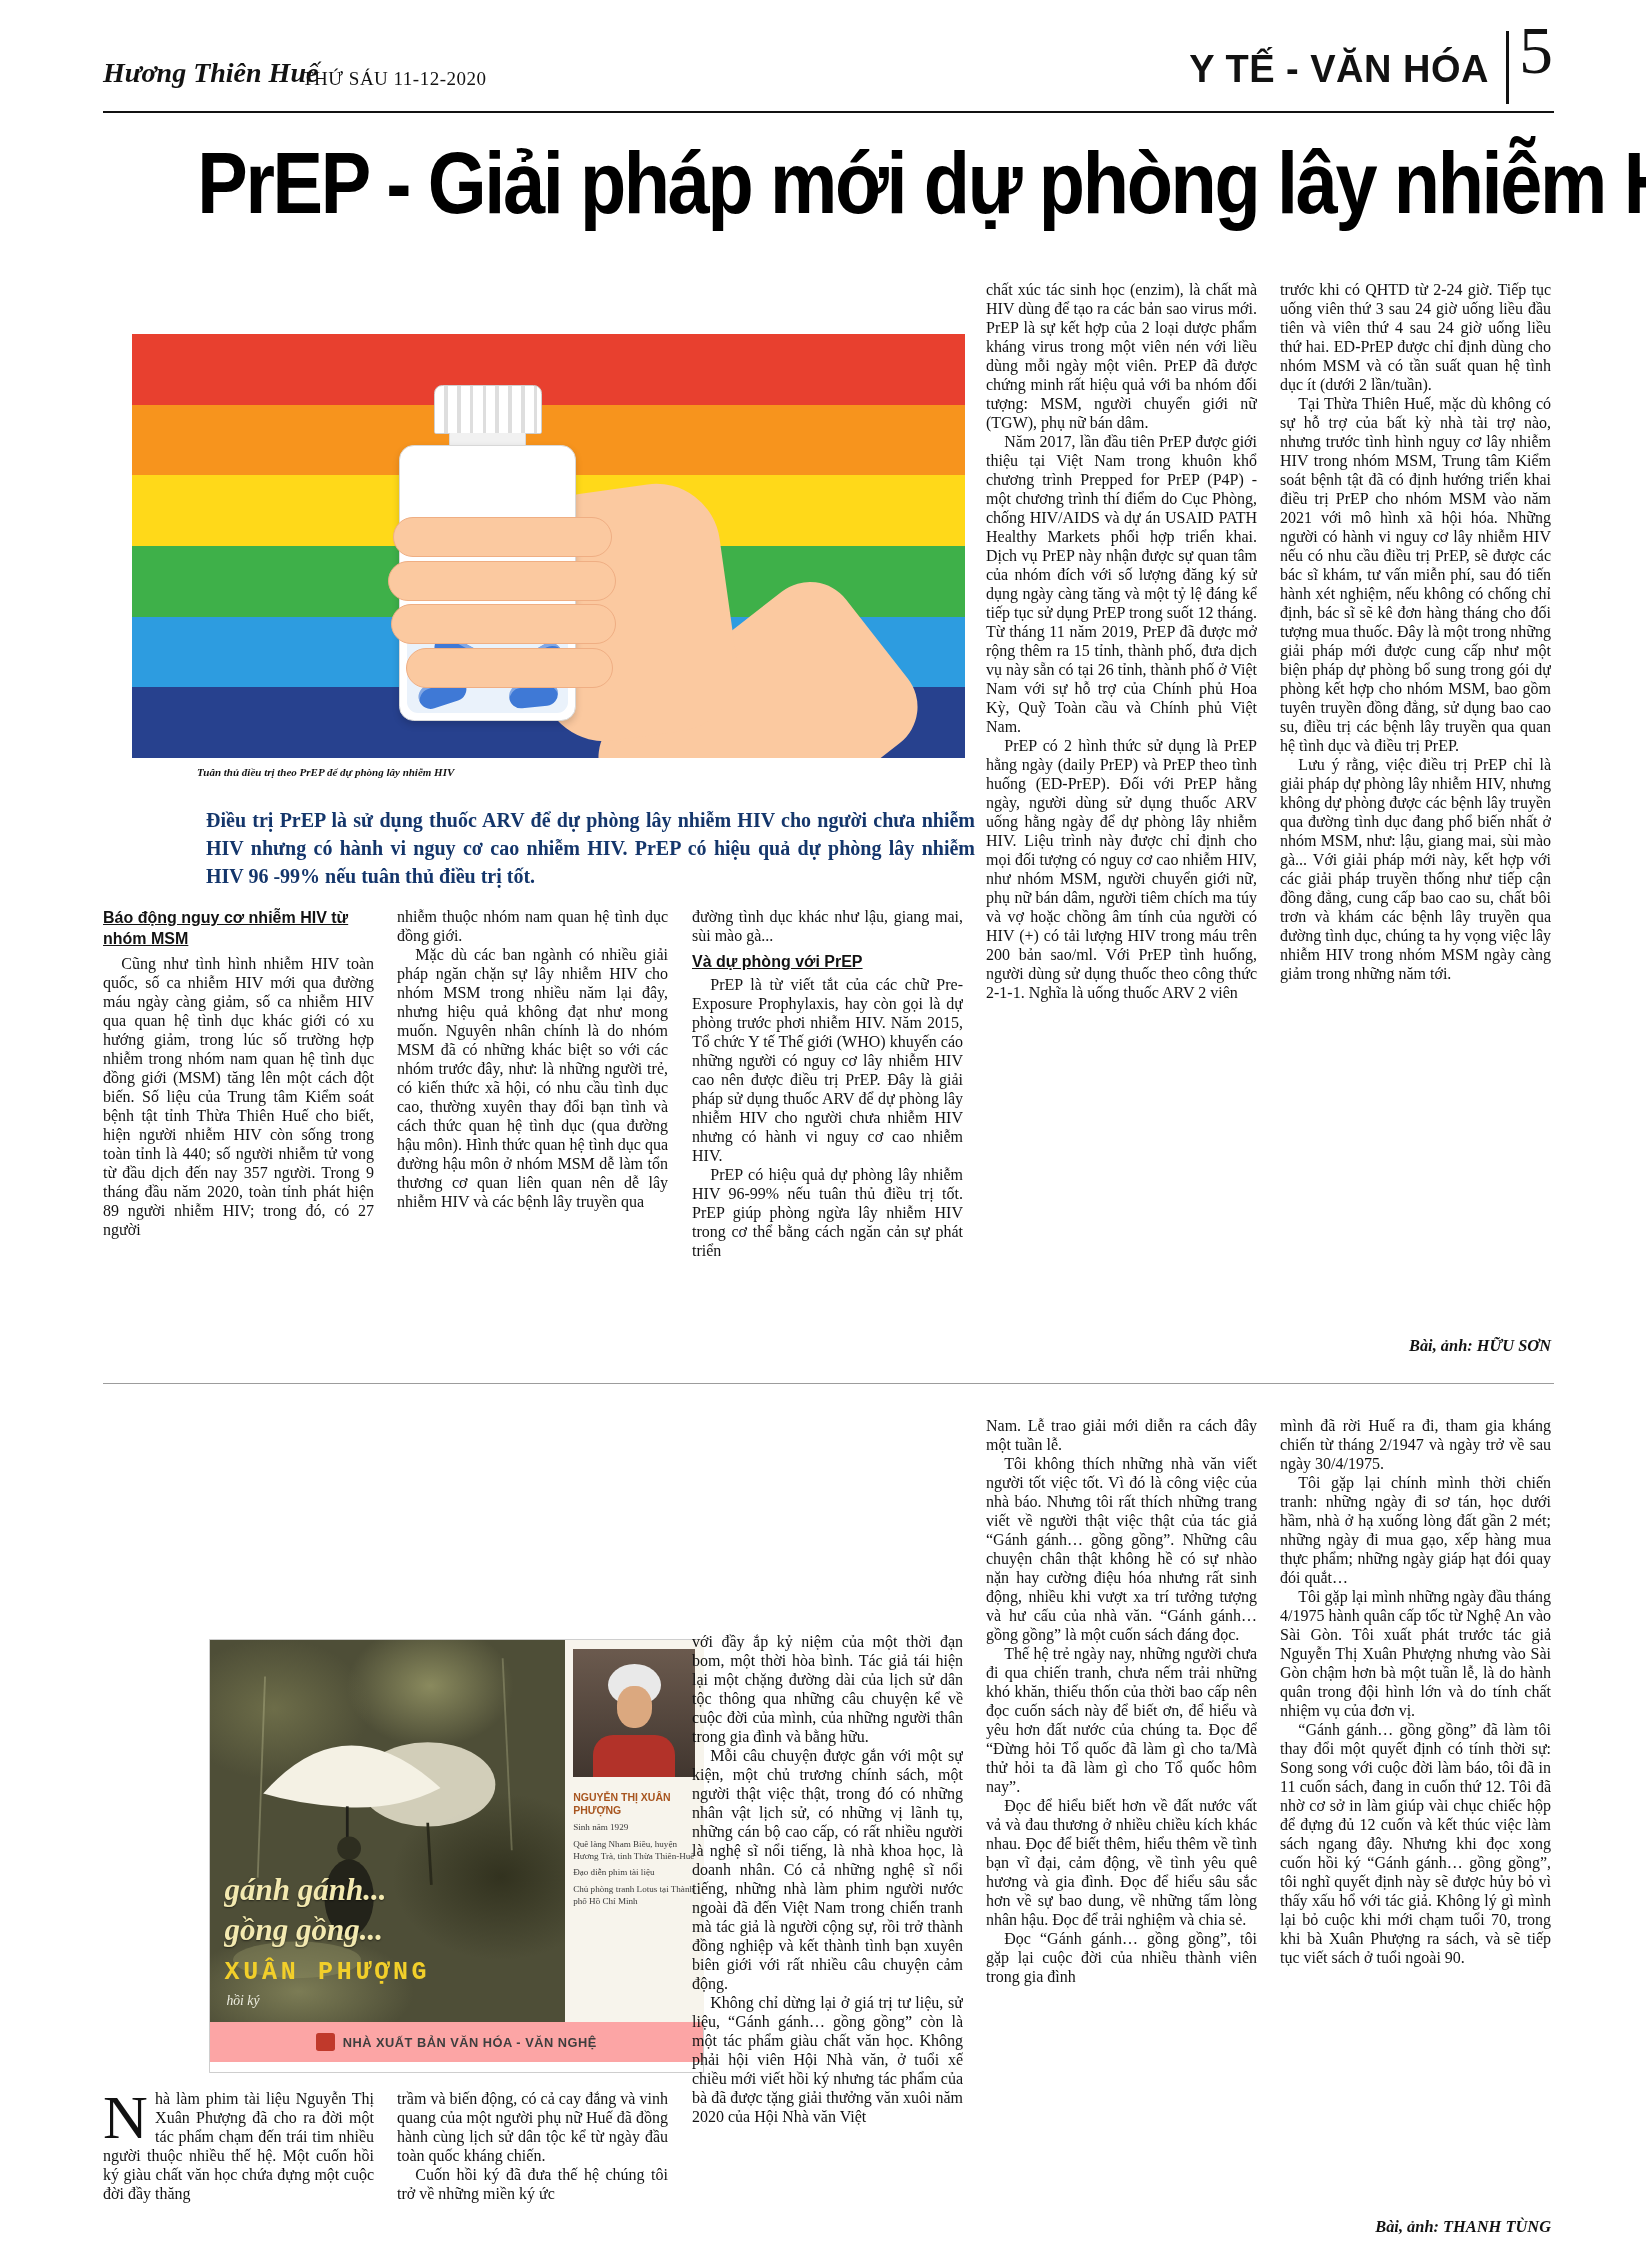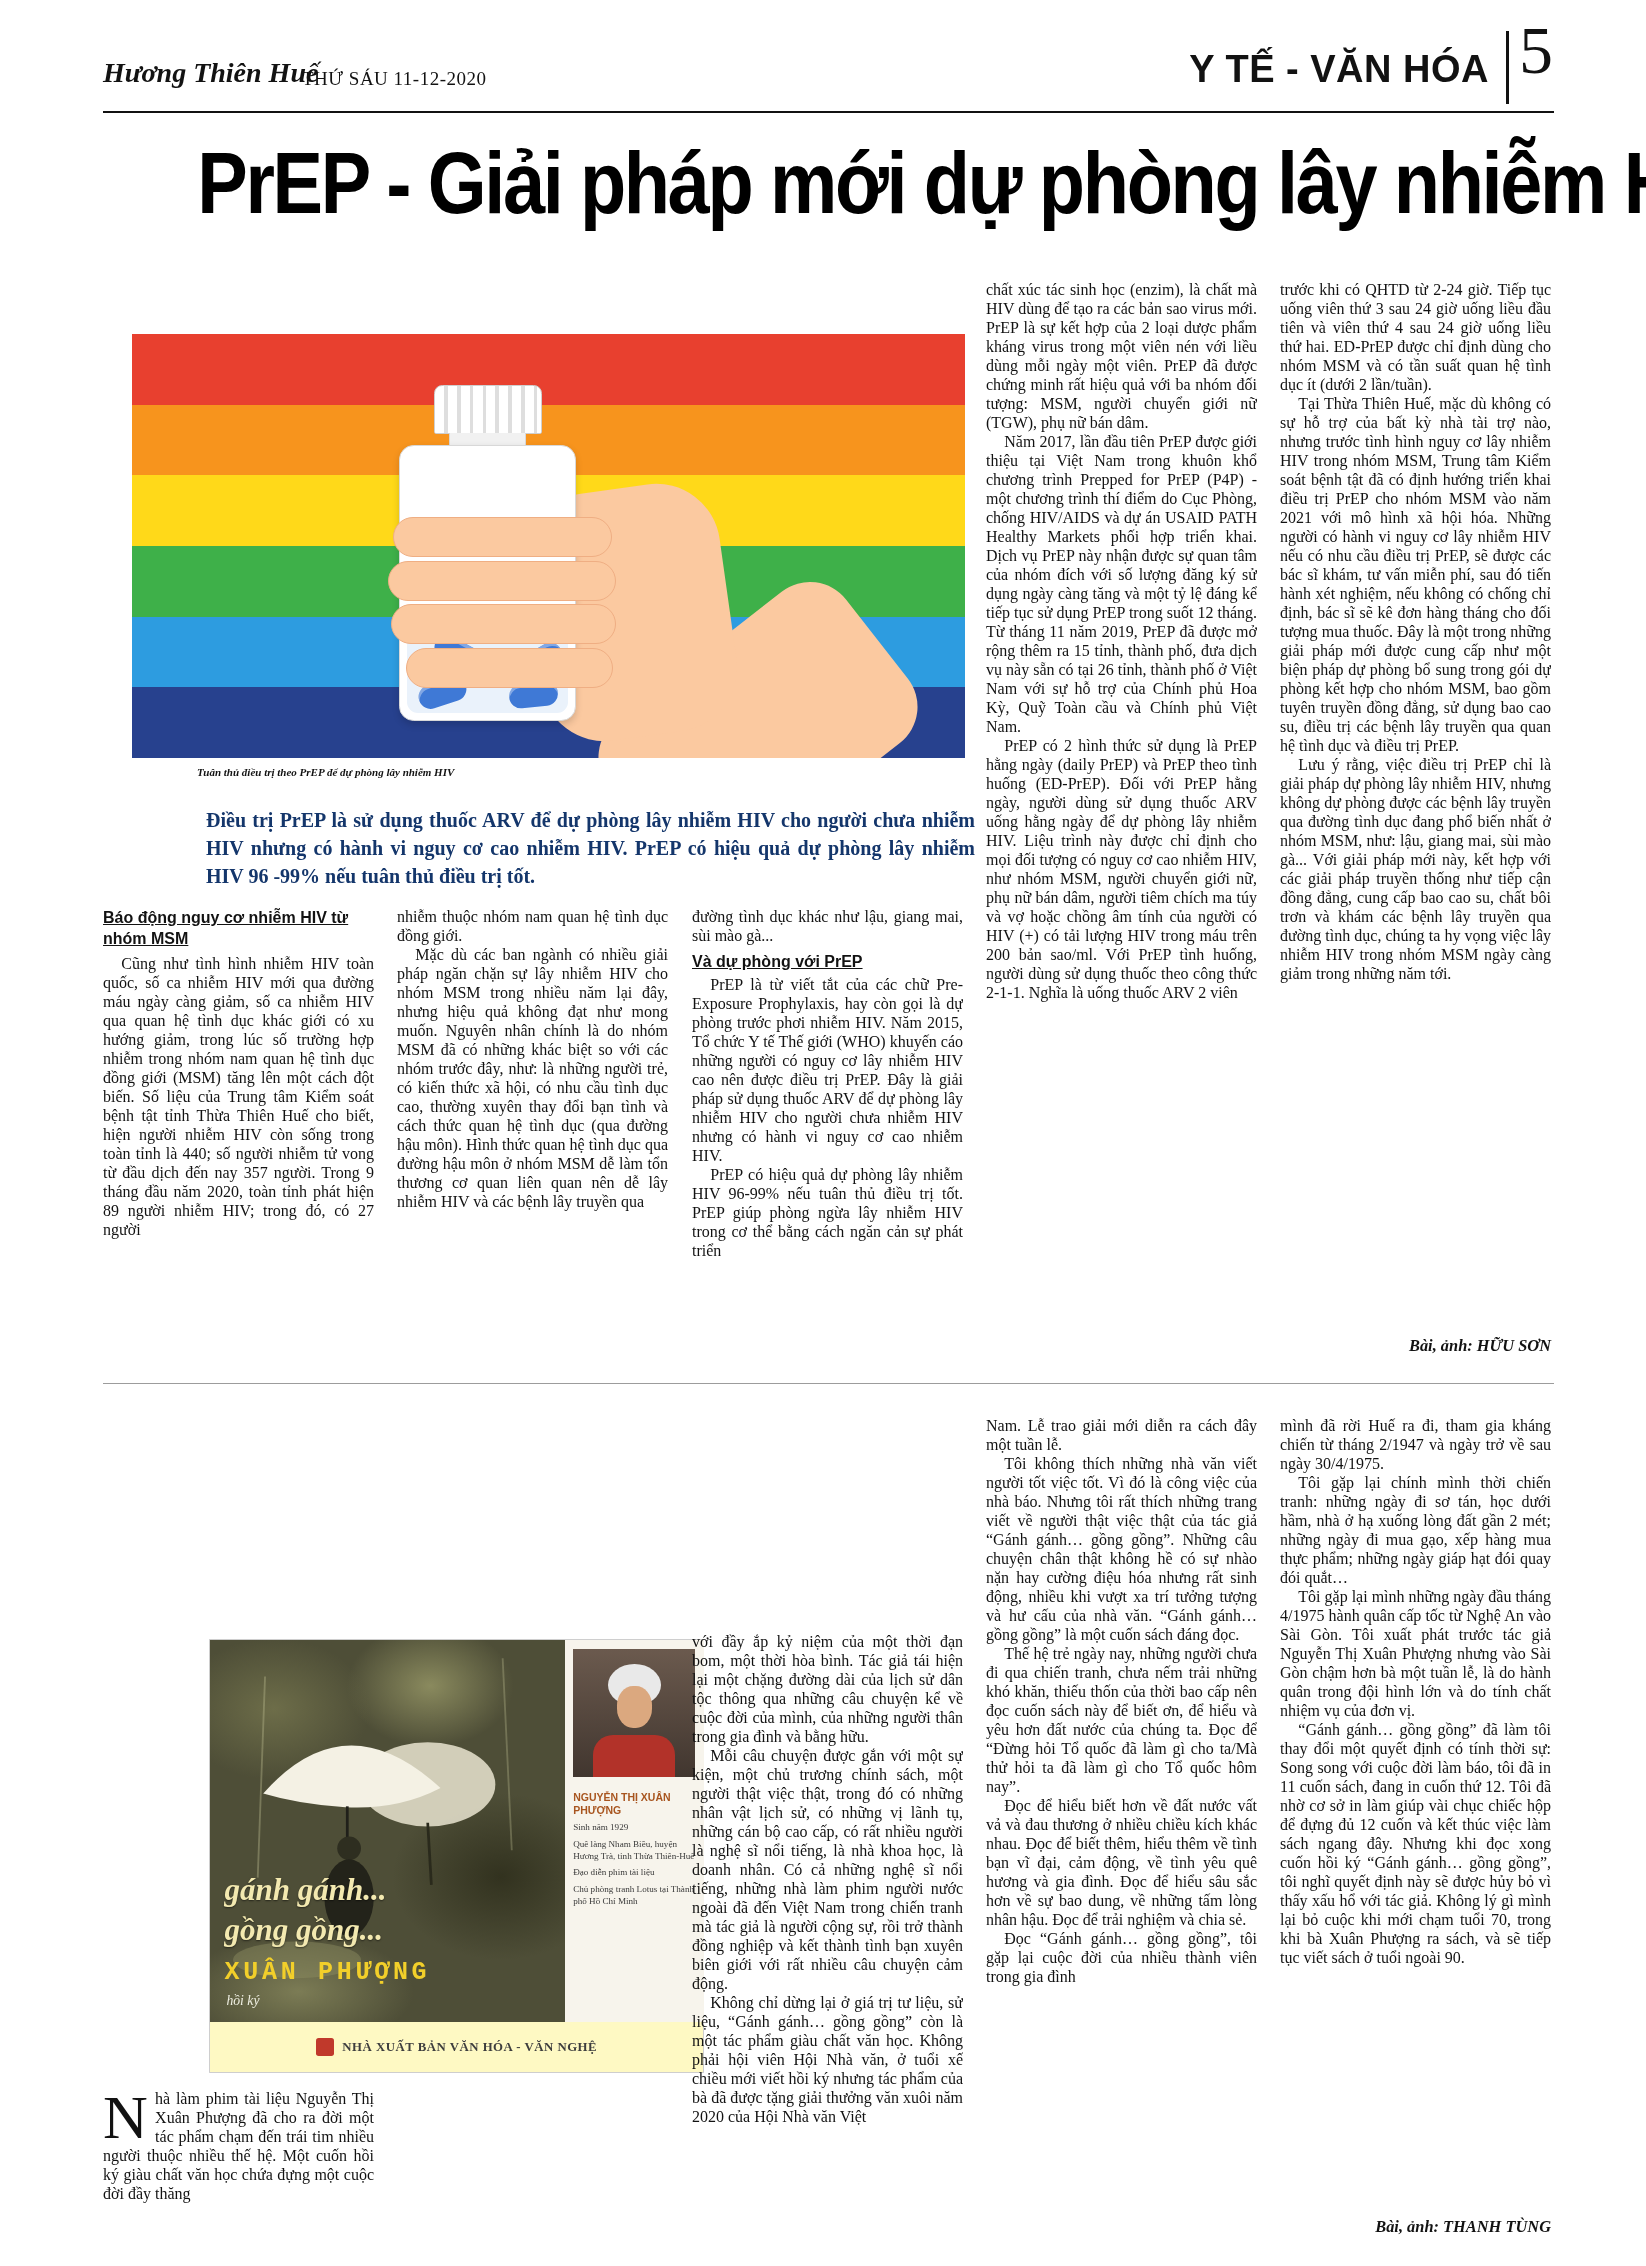--- a/index.html
+++ b/index.html
@@ -80,22 +80,22 @@
   .cover-title { position:absolute; left:14.6px; top:230px; font-style:italic; font-weight:bold; font-size:31px; line-height:40px; color:#f3e9b0; text-shadow:0 0.9px 1.8px rgba(0,0,0,.5); }
   .cover-author { position:absolute; left:14.6px; top:318px; font-family:Liberation Mono, monospace; font-weight:bold; font-size:25px; letter-spacing:3.7px; color:#f2cf2a; }
   .cover-genre { position:absolute; left:16.4px; top:353px; font-style:italic; font-size:13.7px; color:#efefe2; }
   .side-panel { position:absolute; left:355px; top:0; width:139px; height:382px; background:#f7f4ec; padding:9.1px 8.2px; }
   .author-photo { position:relative; width:122px; height:128px; background:linear-gradient(#6b5a4e,#41362f); overflow:hidden; }
   .author-photo .hair { position:absolute; top:14.6px; left:35px; width:53px; height:42px; background:#e9e9e9; border-radius:50%; }
   .author-photo .face { position:absolute; top:37px; left:44px; width:35px; height:42px; background:#dba87f; border-radius:46%; }
   .author-photo .shirt { position:absolute; bottom:0; left:20px; width:82px; height:42px; background:#b23229; border-radius:20px 20px 0 0; }
   .panel-name { margin-top:14px; font-family:"Liberation Sans",sans-serif; font-weight:bold; font-size:10.5px; line-height:12.8px; color:#a8551f; }
   .panel-line { margin-top:5.5px; font-size:9.1px; line-height:11.4px; color:#3a3a3a; }
-  .publisher { position:absolute; left:0; top:382px; width:493px; height:50px; background:#fef9c3; display:flex; align-items:center; justify-content:center; gap:8.2px;
-    font-family:Liberation Serif, serif; font-weight:bold; font-size:12.8px; letter-spacing:0.5px; color:#3e3e3e; }
+  .publisher { position:absolute; left:0; top:382px; width:493px; height:40px; background:#fca5a5; display:flex; align-items:center; justify-content:center; gap:8.2px;
+    font-family:Liberation Sans, sans-serif; font-weight:bold; font-size:12.8px; letter-spacing:0.5px; color:#3e3e3e; }
   .pub-logo { width:18.3px; height:18.3px; background:#c0392b; border-radius:2.7px; flex:0 0 auto; }
 
   .a2c1 { left:103px;  top:2089px; height:170px; }
   .a2c2 { left:397px;  top:2089px; height:170px; }
   .a2c3 { left:692px;  top:1632px; height:625px; }
   .a2c4 { left:986px; top:1416px; height:841px; }
   .a2c5 { left:1280px; top:1416px; height:793px; }
   .byline2 { left:1280px; top:2217px; }
   .dropcap { float:left; font-size:62px; line-height:53px; padding:1.8px 7.3px 0 0; font-weight:normal; }
 </style>
@@ -206,20 +206,24 @@
     </div>
     <div class="publisher">
       <span class="pub-logo"></span>
       <span>NHÀ XUẤT BẢN VĂN HÓA - VĂN NGHỆ</span>
     </div>
   </div>
 
   <div class="bodycol a2c1">
     <p class="cont"><span class="dropcap">N</span><span>hà làm phim tài liệu Nguyễn Thị Xuân Phượng đã cho ra đời một tác phẩm chạm đến trái tim nhiều người thuộc nhiều thế hệ. Một cuốn hồi ký giàu chất văn học chứa đựng một cuộc đời đầy thăng</span></p>
   </div>
+  <div class="bodycol a2c2">
+    <p class="cont">trầm và biến động, có cả cay đắng và vinh quang của một người phụ nữ Huế đã đồng hành cùng lịch sử dân tộc kể từ ngày đầu toàn quốc kháng chiến.</p>
+    <p>Cuốn hồi ký đã đưa thế hệ chúng tôi trở về những miền ký ức</p>
+  </div>
   <div class="bodycol a2c3">
     <p class="cont">với đầy ắp kỷ niệm của một thời đạn bom, một thời hòa bình. Tác giả tái hiện lại một chặng đường dài của lịch sử dân tộc thông qua những câu chuyện kể về cuộc đời của mình, của những người thân trong gia đình và bằng hữu.</p>
     <p>Mỗi câu chuyện được gắn với một sự kiện, một chủ trương chính sách, một người thật việc thật, trong đó có những nhân vật lịch sử, có những vị lãnh tụ, những cán bộ cao cấp, có rất nhiều người là nghệ sĩ nổi tiếng, là nhà khoa học, là doanh nhân. Có cả những nghệ sĩ nổi tiếng, những nhà làm phim người nước ngoài đã đến Việt Nam trong chiến tranh mà tác giả là người cộng sự, rồi trở thành đồng nghiệp và kết thành tình bạn xuyên biên giới với rất nhiều câu chuyện cảm động.</p>
     <p>Không chỉ dừng lại ở giá trị tư liệu, sử liệu, “Gánh gánh… gồng gồng” còn là một tác phẩm giàu chất văn học. Không phải hội viên Hội Nhà văn, ở tuổi xế chiều mới viết hồi ký nhưng tác phẩm của bà đã được tặng giải thưởng văn xuôi năm 2020 của Hội Nhà văn Việt</p>
   </div>
   <div class="bodycol a2c4">
     <p class="cont">Nam. Lễ trao giải mới diễn ra cách đây một tuần lễ.</p>
     <p>Tôi không thích những nhà văn viết người tốt việc tốt. Vì đó là công việc của nhà báo. Nhưng tôi rất thích những trang viết về người thật việc thật của tác giả “Gánh gánh… gồng gồng”. Những câu chuyện chân thật không hề có sự nhào nặn hay cường điệu hóa nhưng rất sinh động, nhiều khi vượt xa trí tưởng tượng và hư cấu của nhà văn. “Gánh gánh… gồng gồng” là một cuốn sách đáng đọc.</p>
     <p>Thế hệ trẻ ngày nay, những người chưa đi qua chiến tranh, chưa nếm trải những khó khăn, thiếu thốn của thời bao cấp nên đọc cuốn sách này để biết ơn, để hiểu và yêu hơn đất nước của chúng ta. Đọc để “Đừng hỏi Tổ quốc đã làm gì cho ta/Mà thử hỏi ta đã làm gì cho Tổ quốc hôm nay”.</p>
     <p>Đọc để hiểu biết hơn về đất nước vất vả và đau thương ở nhiều chiều kích khác nhau. Đọc để biết thêm, hiểu thêm về tình bạn vĩ đại, cảm động, về tình yêu quê hương và gia đình. Đọc để hiểu sâu sắc hơn về sự bao dung, về những tấm lòng nhân hậu. Đọc để trải nghiệm và chia sẻ.</p>

